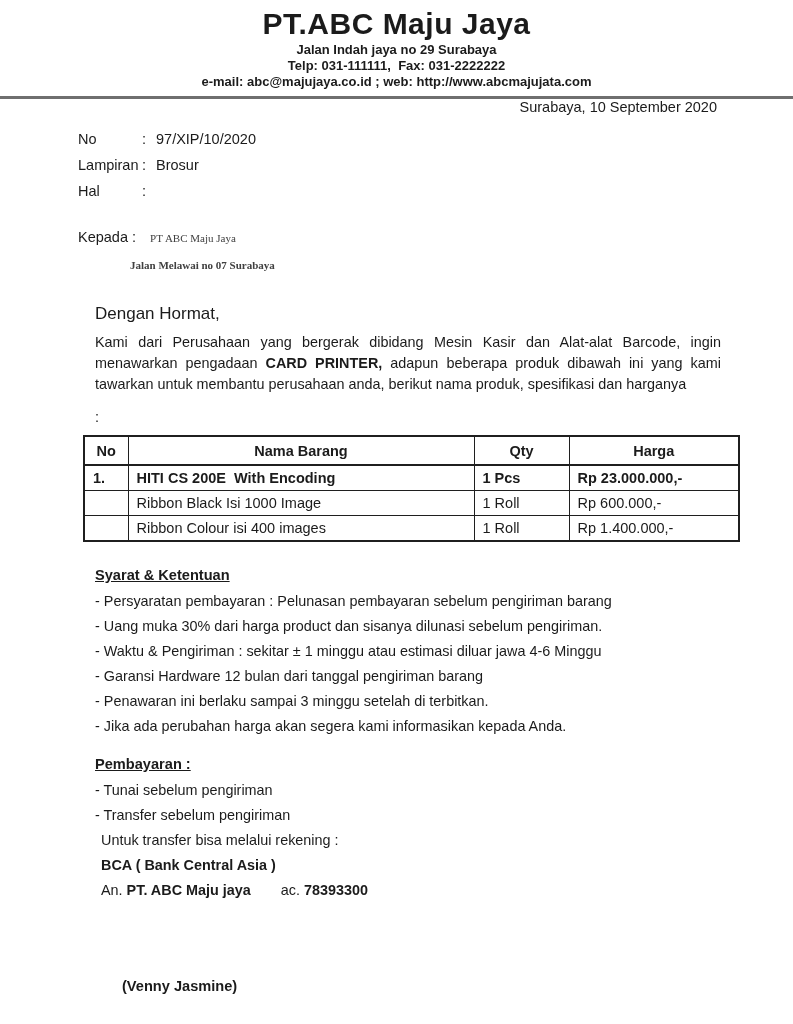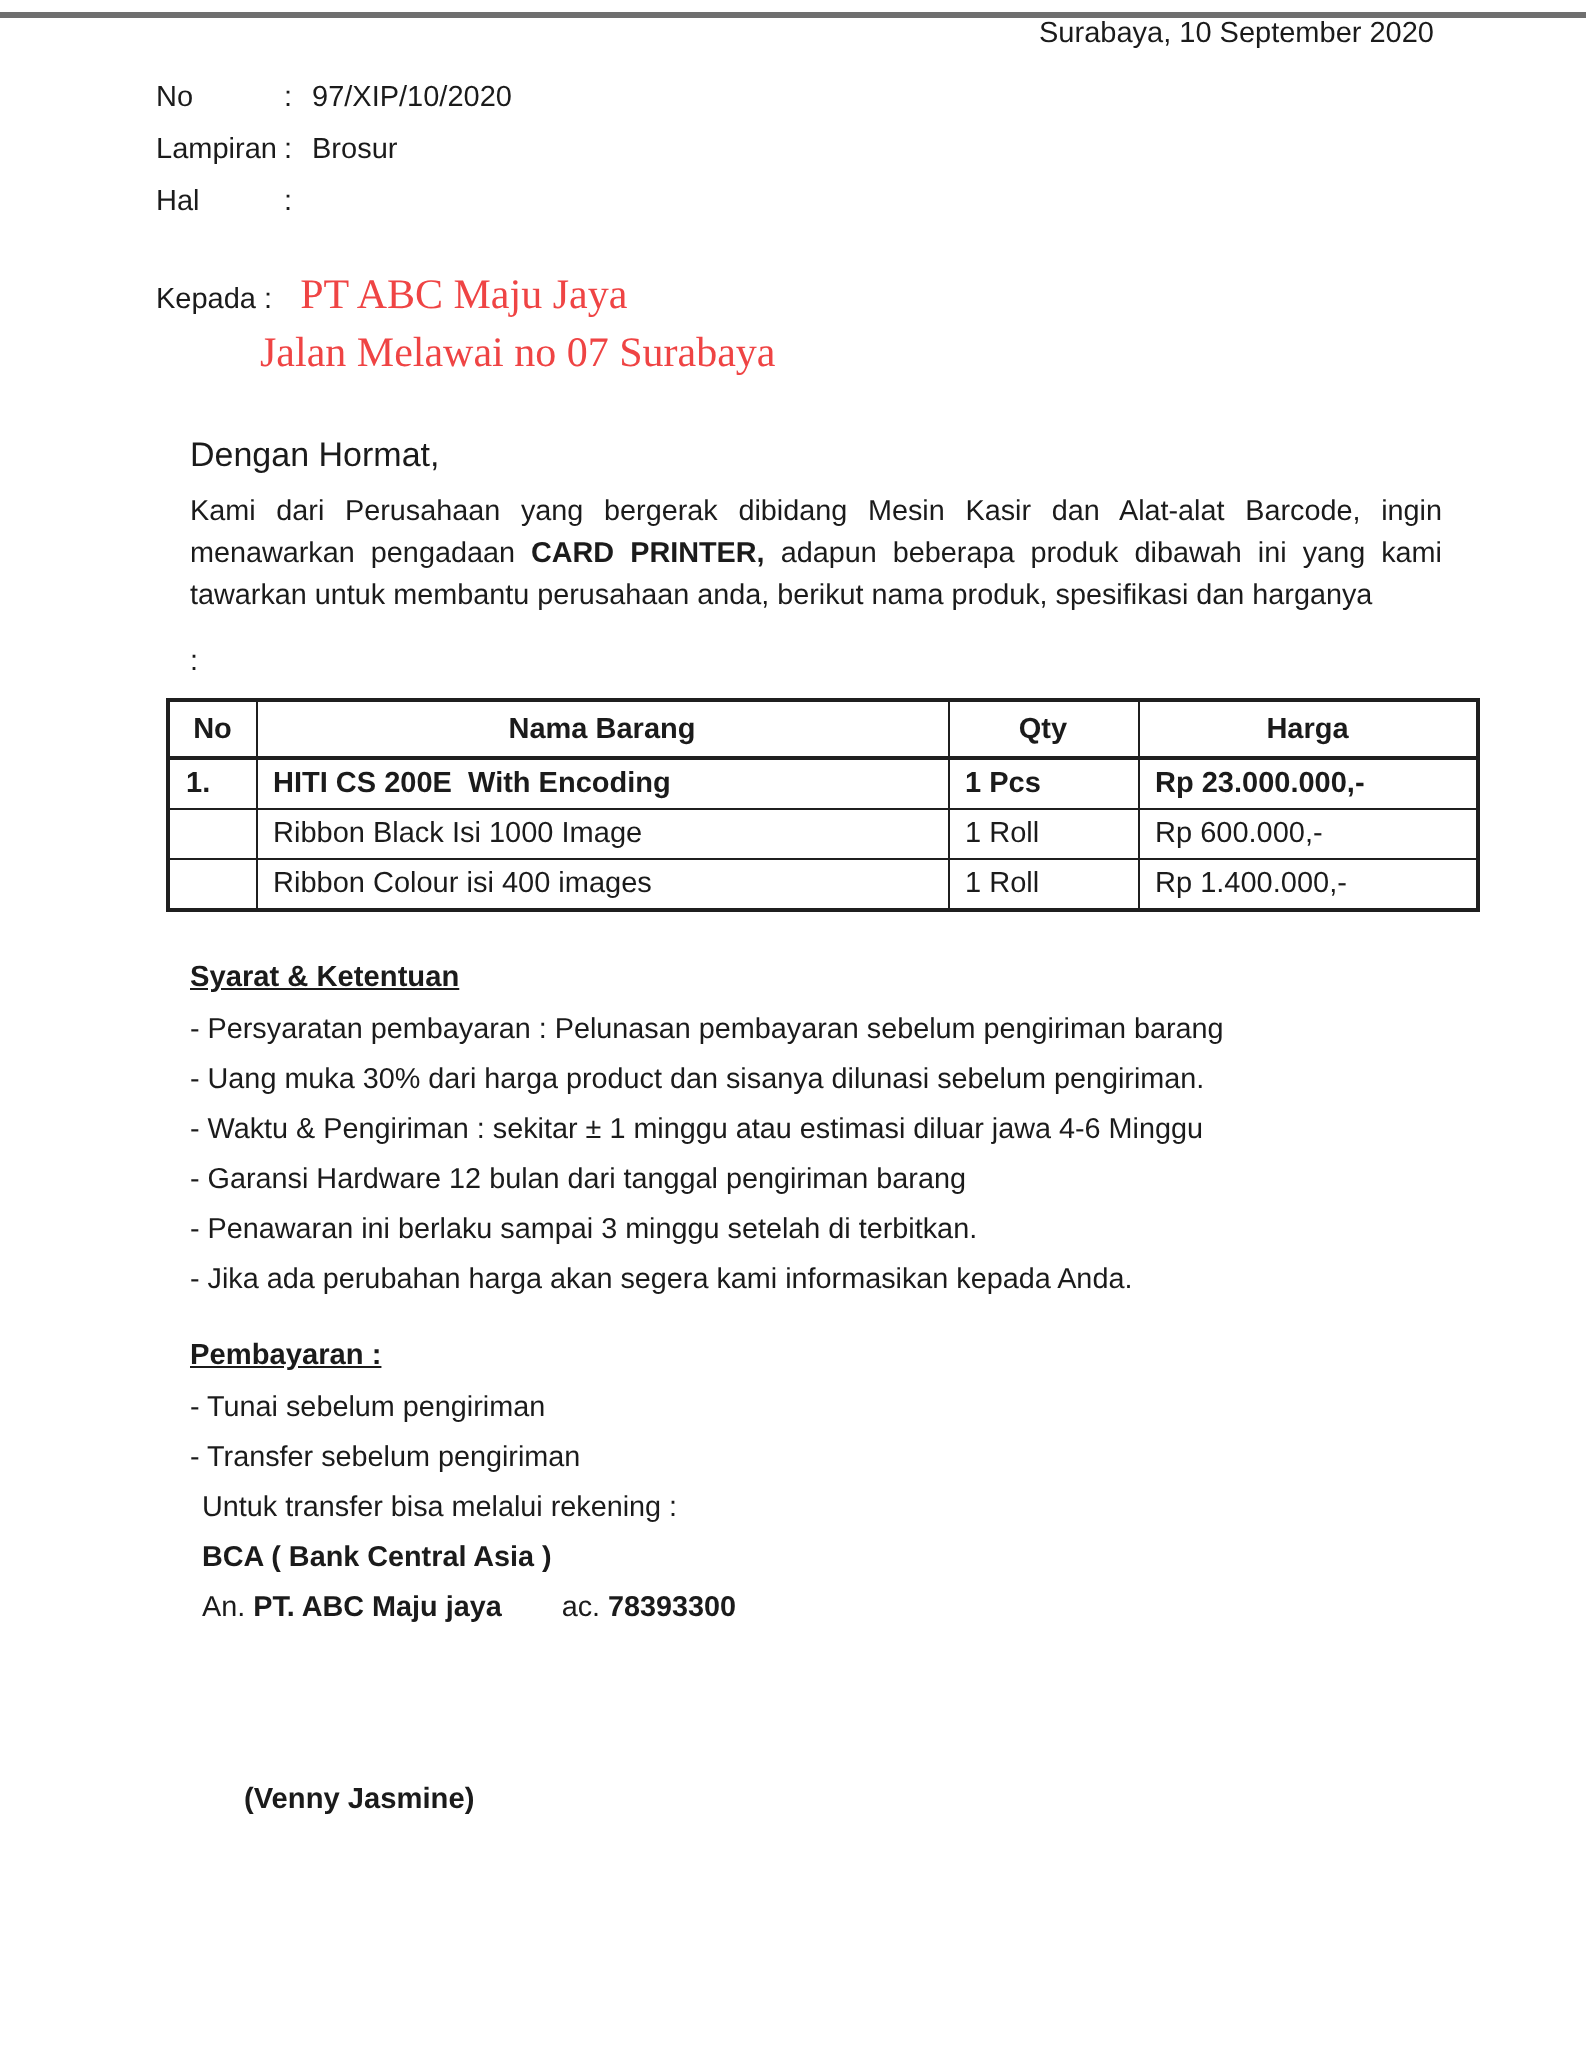--- a/index.html
+++ b/index.html
@@ -23,24 +23,24 @@
   .meta{margin-left:78px;margin-top:11px;font-size:14.5px;}
   .meta-row{display:flex;line-height:26px;}
   .meta-label{width:64px;}
   .meta-colon{width:14px;}
 
   
   .kepada{margin-left:78px;margin-top:20px;font-size:14.5px;}
   .kepada-row{line-height:26px;}
   .kepada-name,.kepada-addr{
     font-family:"Liberation Serif","DejaVu Serif",serif;
-    font-size:21px;color:#ef4444;
+    font-size:11px;color:#404040;
   }
   .kepada-name{margin-left:10px;}
-  .kepada-addr-row{margin-left:52px;line-height:26px;}
+  .kepada-addr-row{margin-left:52px;line-height:26px;font-weight:bold;}
 
   
   .salutation{margin:26px 0 0 95px;font-size:17px;}
   .intro{margin:8px 72px 12px 95px;font-size:14.4px;line-height:21px;text-align:justify;}
   .intro b{font-weight:700;}
   .intro-colon{margin-left:95px;font-size:14.4px;line-height:20px;}
 
   
   table.items{
     margin:8px 0 0 83px;width:655px;border-collapse:collapse;
@@ -74,20 +74,26 @@
 
   
   .signature{margin-top:72px;margin-left:88px;font-size:14.6px;}
   .sig-name{font-weight:700;margin-left:34px;line-height:23px;}
 </style>
 </head>
 <body>
 
 <div class="page">
 
+  <div class="letterhead">
+    <div class="lh-title">PT.ABC Maju Jaya</div>
+    <div class="lh-line">Jalan Indah jaya no 29 Surabaya</div>
+    <div class="lh-line pre">Telp: 031-111111,  Fax: 031-2222222</div>
+    <div class="lh-line">e-mail: abc@majujaya.co.id ; web: http://www.abcmajujata.com</div>
+  </div>
   <div class="lh-rule"></div>
 
   <div class="date-line">Surabaya, 10 September 2020</div>
 
   <div class="meta">
     <div class="meta-row">
       <span class="meta-label">No</span>
       <span class="meta-colon">:</span>
       <span class="meta-value">97/XIP/10/2020</span>
     </div>

